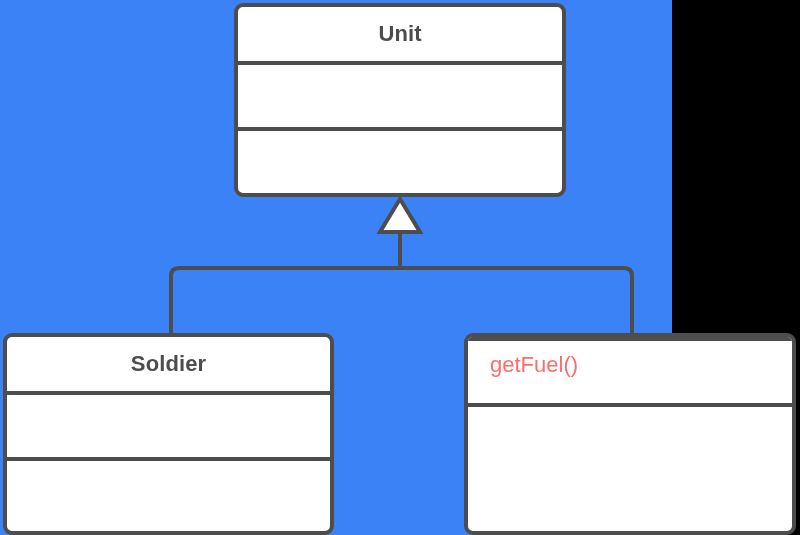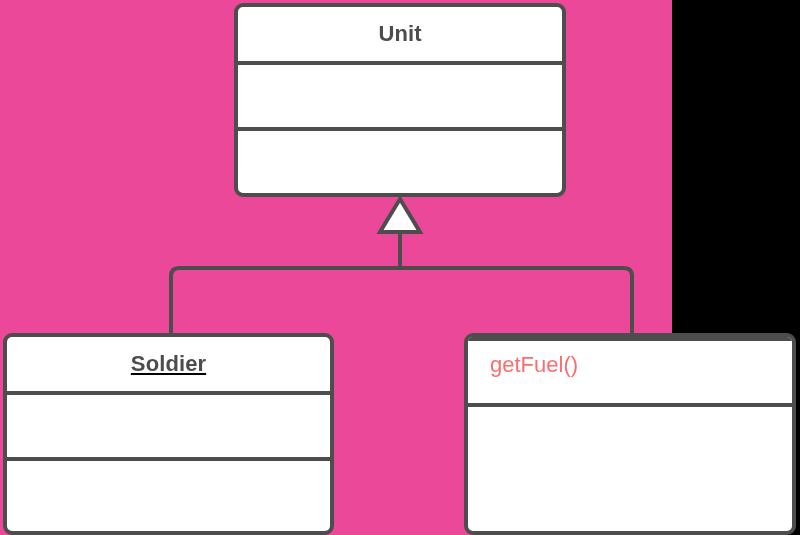--- a/index.html
+++ b/index.html
@@ -11,21 +11,21 @@
   body {
     width: 800px;
     height: 535px;
     overflow: hidden;
     font-family: "Liberation Sans", sans-serif;
   }
   #diagram-canvas {
     position: relative;
     width: 672px;
     height: 535px;
-    background: #ec4899;
+    background: #3b82f6;
   }
 
   
   #connector-layer {
     position: absolute;
     left: 0;
     top: 0;
     width: 800px;
     height: 535px;
     z-index: 1;
@@ -83,21 +83,20 @@
     width: 332px;
     height: 194px;
   }
   #class-soldier {
     left: 3px;
     top: 333px;
     width: 331px;
     height: 202px;
     border-bottom-left-radius: 9px;
     border-bottom-right-radius: 9px;
-    text-decoration: underline;
   }
   #class-tank {
     left: 464px;
     top: 333px;
     width: 332px;
     height: 202px;
     border-bottom-left-radius: 9px;
     border-bottom-right-radius: 9px;
   }
 </style>

